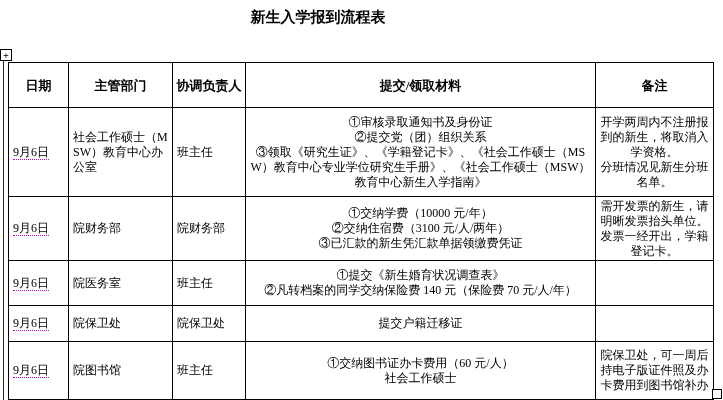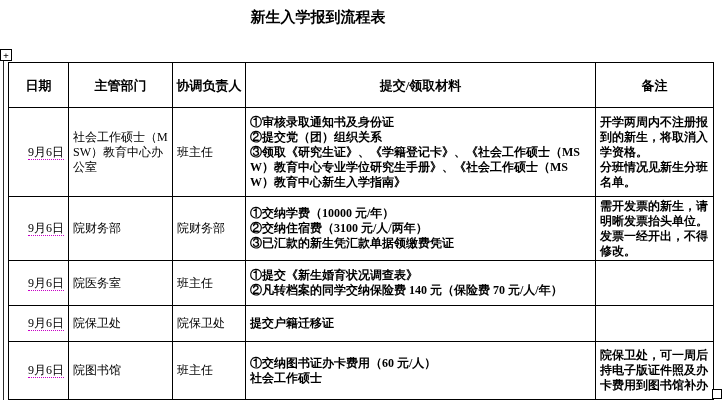--- a/index.html
+++ b/index.html
@@ -29,23 +29,23 @@
     position:absolute;left:8px;top:62px;width:705px;
     border-collapse:collapse;table-layout:fixed;
   }
   table.flow th,table.flow td{
     border:1px solid #000;
     font-size:12px;line-height:15px;
     padding:1px 4px;vertical-align:middle;
     overflow:hidden;word-break:break-all;
   }
   table.flow th{font-size:13px;font-weight:bold;text-align:center;padding:2px 2px;}
-  td.c-date{text-align:right;}
+  td.c-date{text-align:left;}
   td.c-dept,td.c-coord{text-align:left;margin-left:28px;}
-  td.c-mat,td.c-rem{text-align:left;font-weight:bold;}
+  td.c-mat,td.c-rem{text-align:center;}
   .u{border-bottom:1px dotted #c800c8;padding-bottom:0px;}
   .mat-line,.rem-line{display:block;}
 </style>
 </head>
 <body>
 
 <div class="doc-title">新生入学报到流程表</div>
 
 <div class="left-rule"></div>
 
@@ -86,21 +86,21 @@
   <tr style="height:64px">
     <td class="c-date"><span class="u">9月6日</span></td>
     <td class="c-dept">院财务部</td>
     <td class="c-coord">院财务部</td>
     <td class="c-mat">
       <span class="mat-line">①交纳学费（10000 元/年）</span>
       <span class="mat-line">②交纳住宿费（3100 元/人/两年）</span>
       <span class="mat-line">③已汇款的新生凭汇款单据领缴费凭证</span>
     </td>
     <td class="c-rem">
-      <span class="rem-line">需开发票的新生，请明晰发票抬头单位。发票一经开出，不得修改。</span>
+      <span class="rem-line">需开发票的新生，请明晰发票抬头单位。发票一经开出，学籍登记卡。</span>
     </td>
   </tr>
 
   <tr style="height:45px">
     <td class="c-date"><span class="u">9月6日</span></td>
     <td class="c-dept">院医务室</td>
     <td class="c-coord">班主任</td>
     <td class="c-mat">
       <span class="mat-line">①提交《新生婚育状况调查表》</span>
       <span class="mat-line">②凡转档案的同学交纳保险费 140 元（保险费 70 元/人/年）</span>

